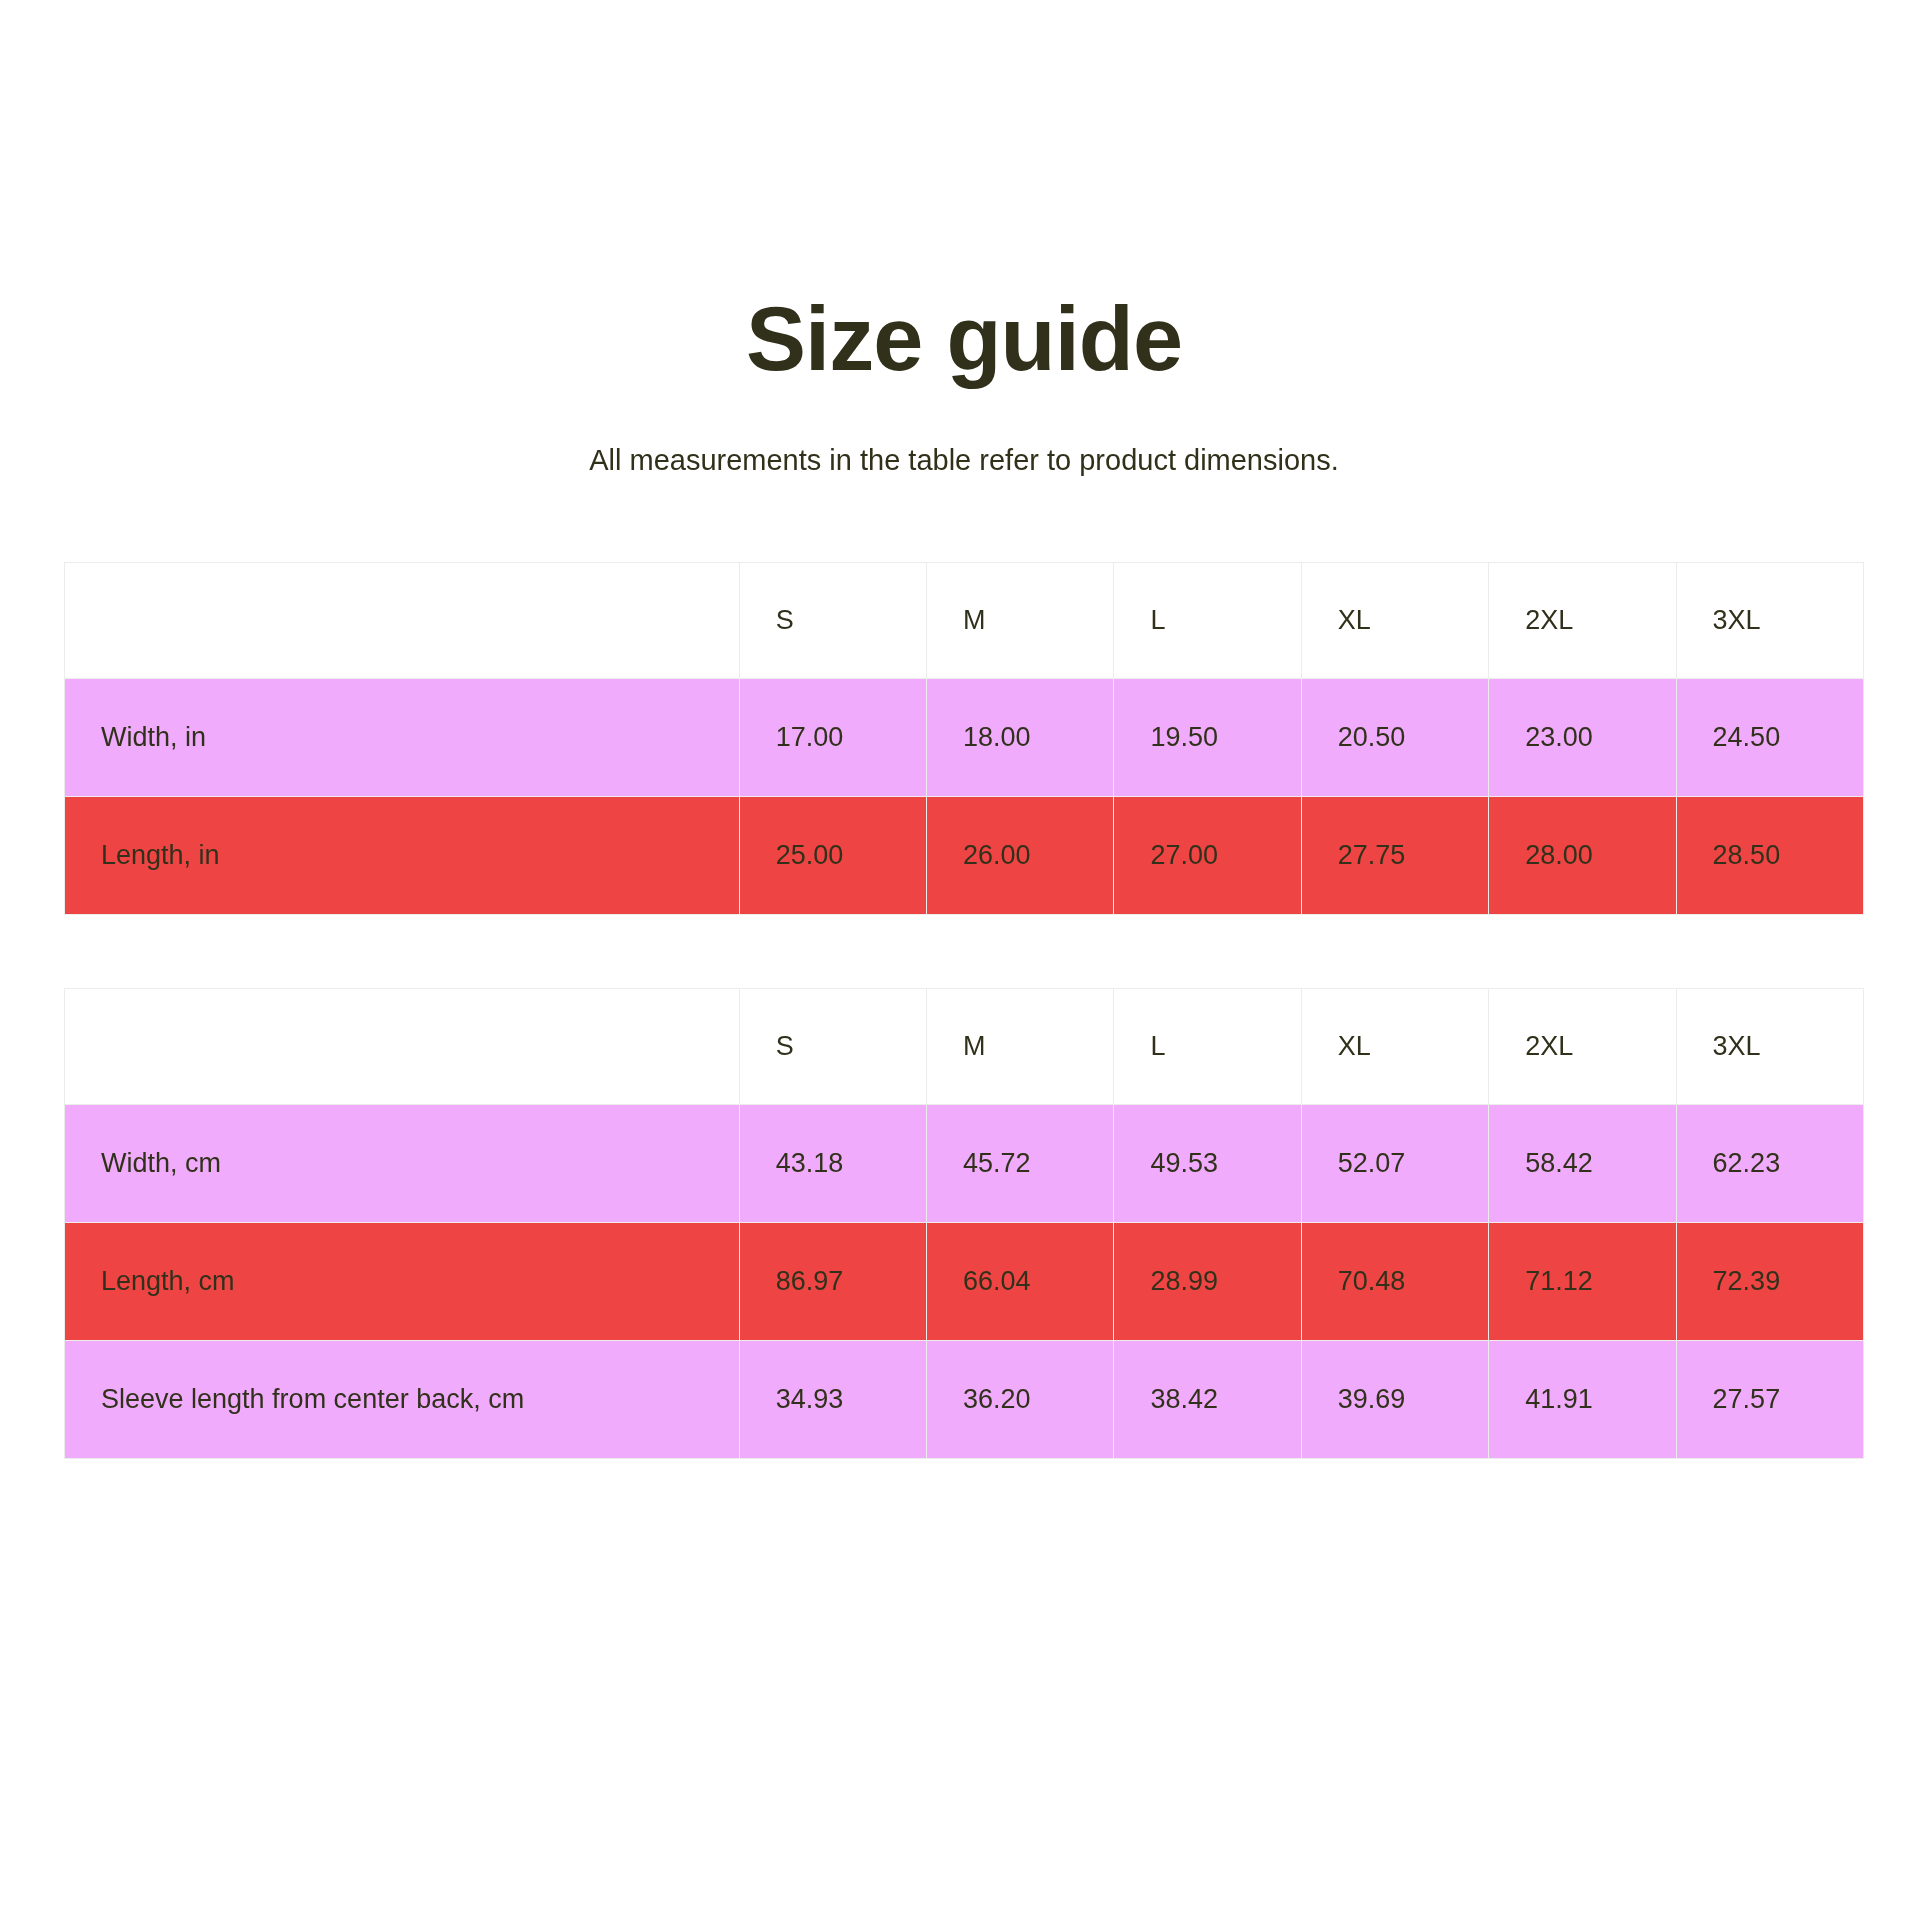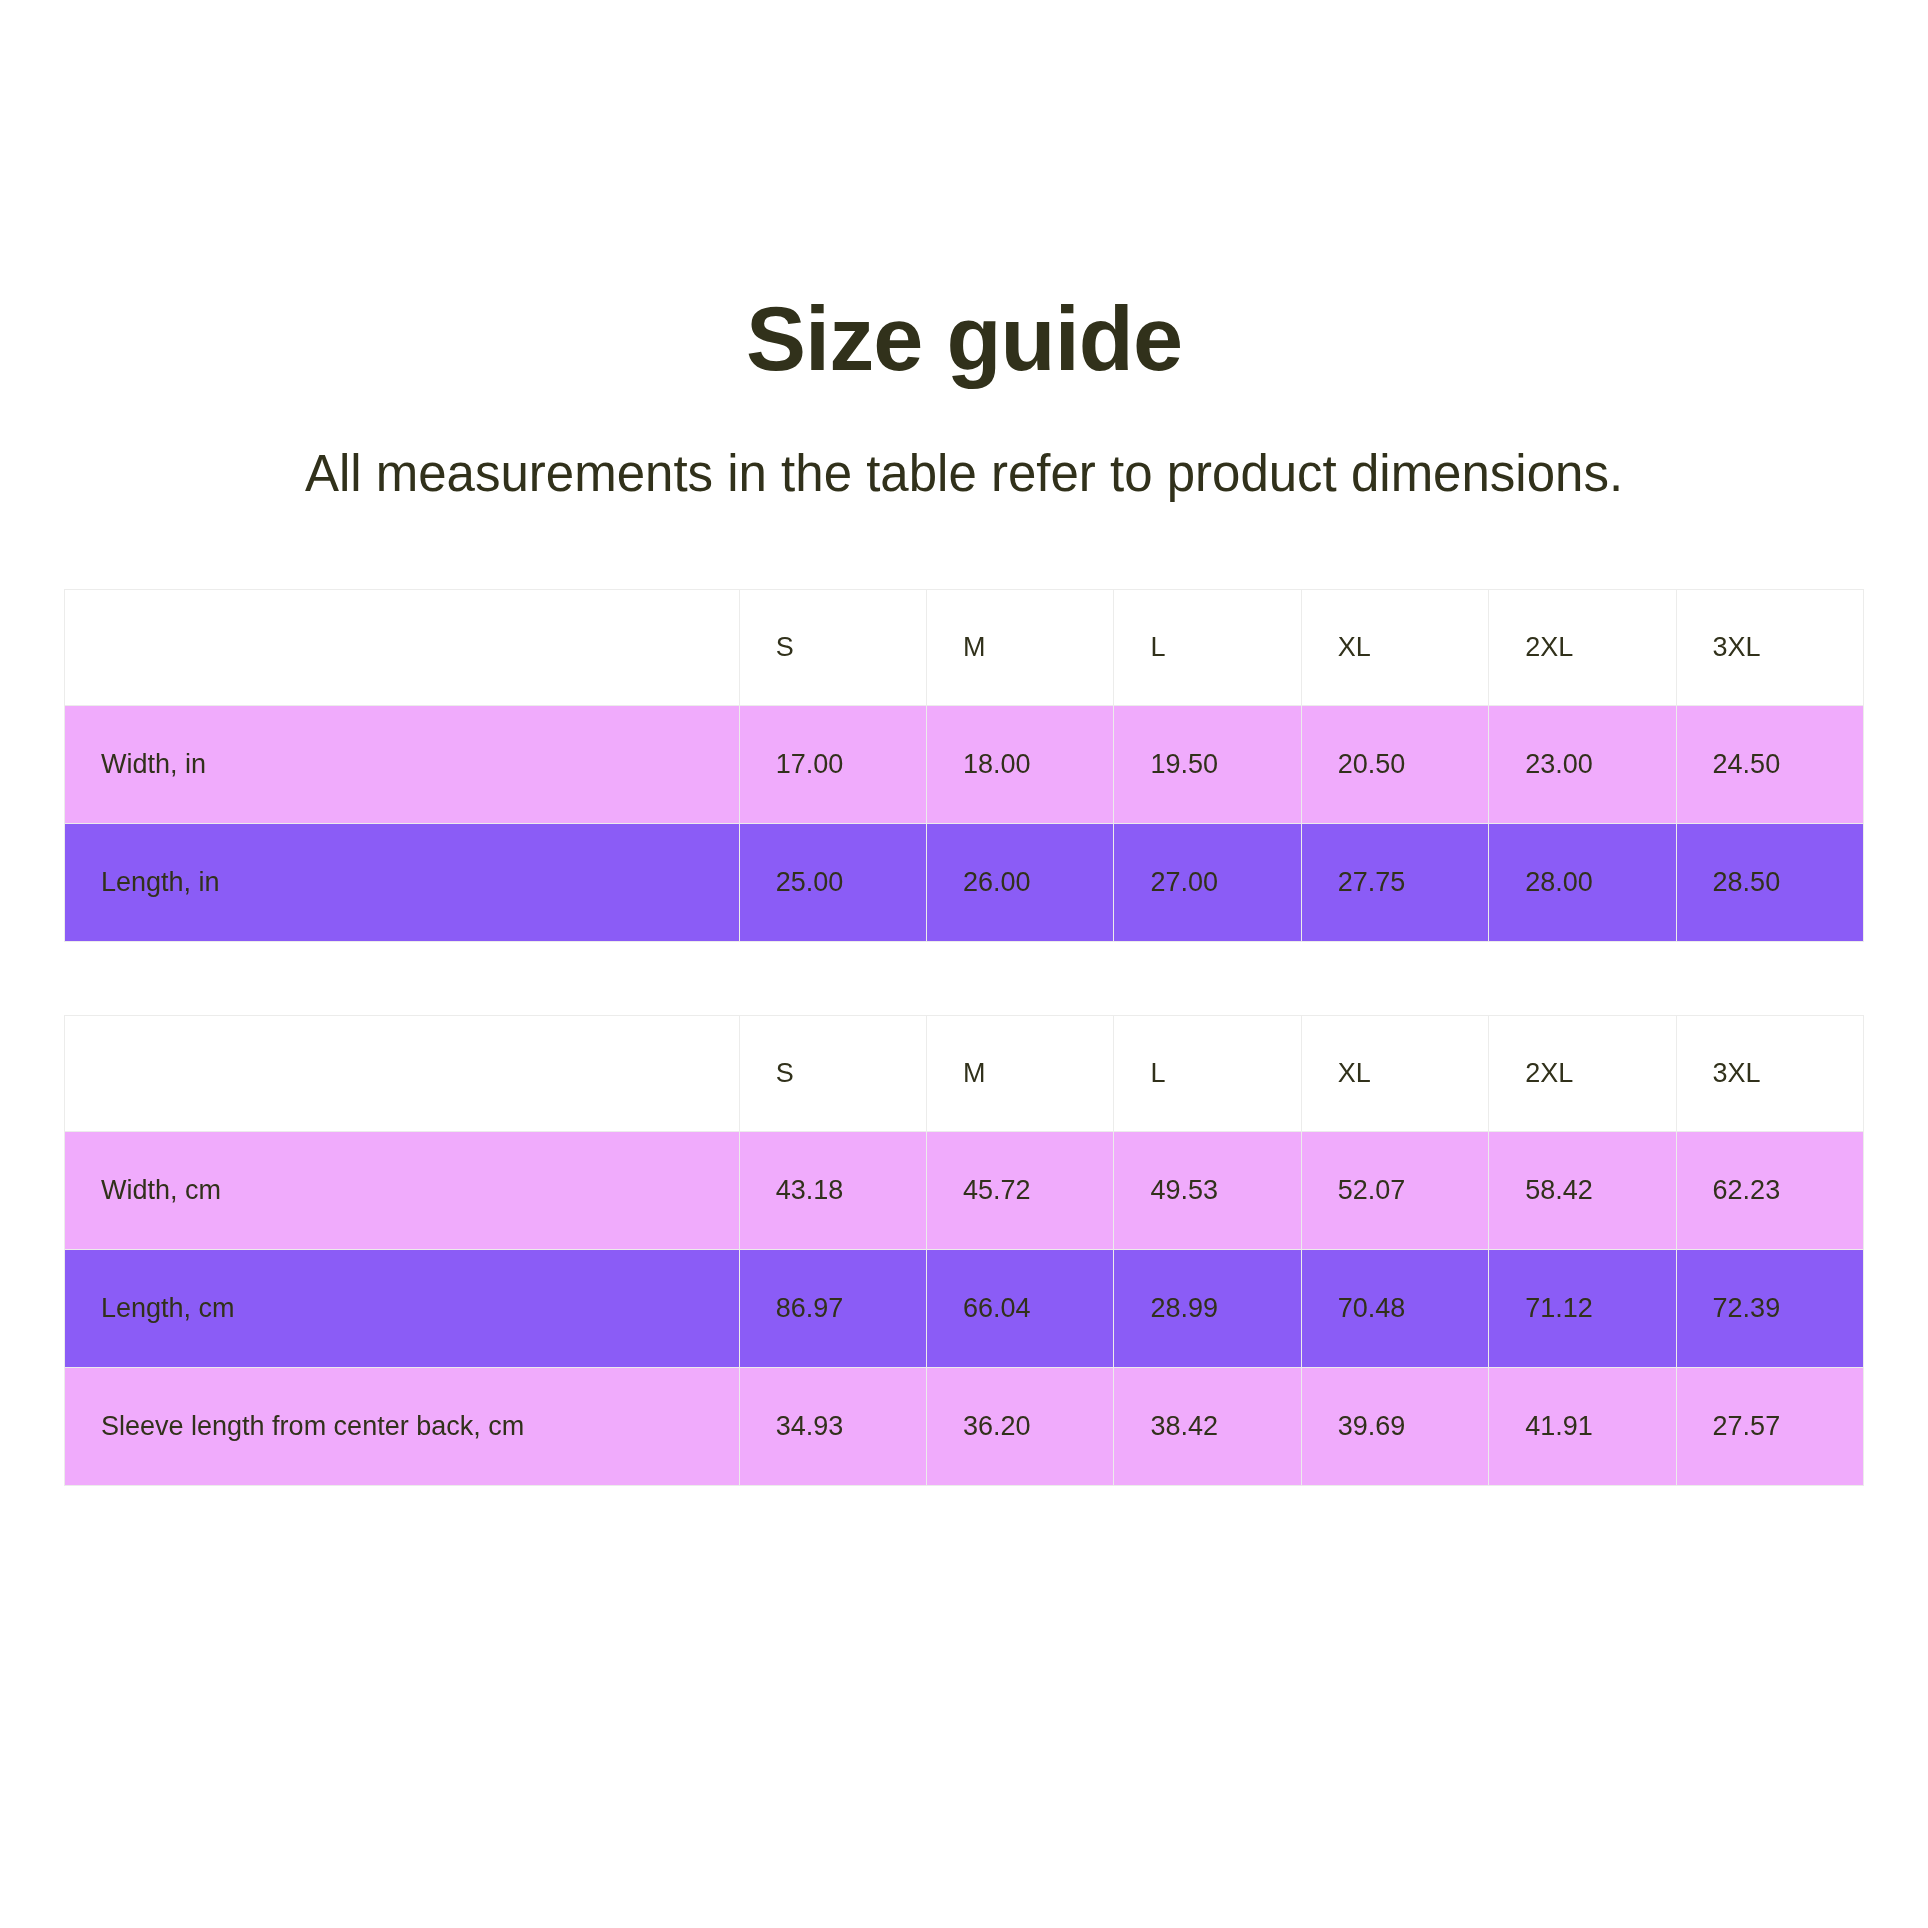--- a/index.html
+++ b/index.html
@@ -27,21 +27,21 @@
   }
   .title {
     font-size: 90px;
     font-weight: 700;
     letter-spacing: -0.9px;
     color: #31311b;
     line-height: 1.05;
     margin: 0;
   }
   .subtitle {
-    font-size: 51px;
+    font-size: 29px;
     font-weight: 400;
     color: #31311b;
     margin: 56px 0 0 0;
     line-height: 1.2;
   }
   .tables {
     margin-top: 85px;
     padding: 0 64px;
   }
   table {
@@ -72,21 +72,21 @@
     font-weight: 400;
     background: #ffffff;
   }
   thead th.corner {
     border-left: 0.9px solid #ececeb;
   }
   tbody tr.shaded td {
     background: #f0abfc;
   }
   tbody tr.plain td {
-    background: #8b5cf6;
+    background: #ef4444;
   }
   td.label {
     padding-left: 36px;
   }
 </style>
 </head>
 <body>
 
 <div class="page">
 

